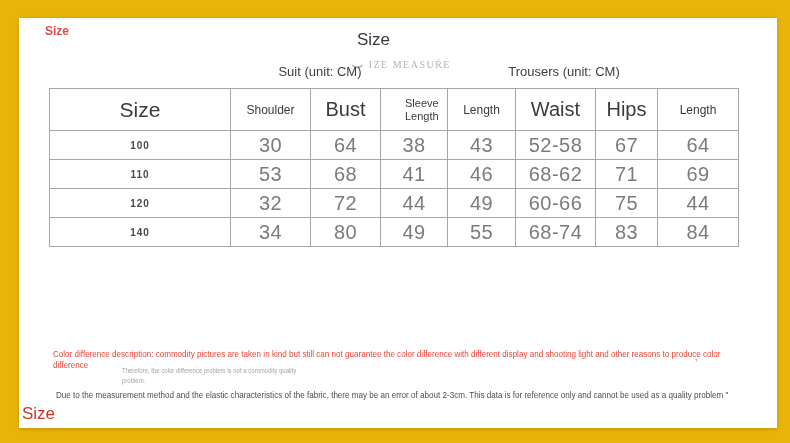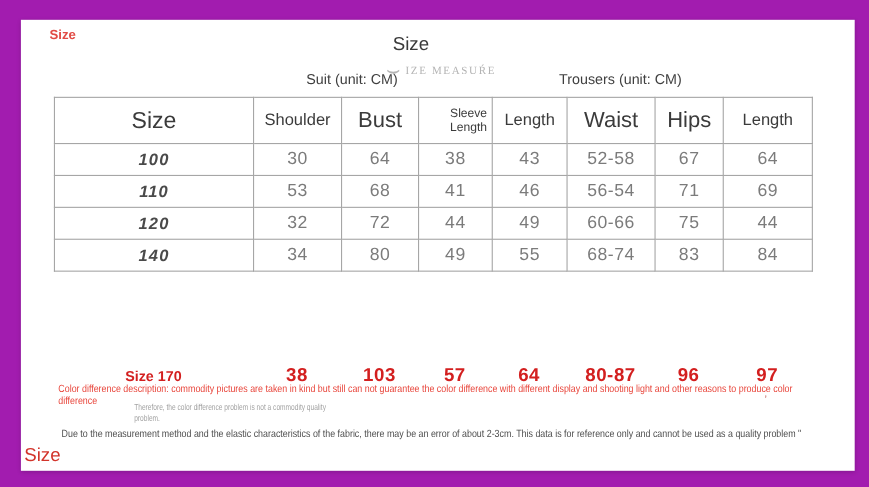--- a/index.html
+++ b/index.html
@@ -1,19 +1,19 @@
 <!DOCTYPE html>
 <html><head>
 <meta charset="utf-8">
 <style>
   * { margin:0; padding:0; box-sizing:border-box; }
   html,body { background:#dcdcdc; }
   .stage {
     position:relative; width:790px; height:443px;
-    background:#a21caf; overflow:hidden;
+    background:#eab308; overflow:hidden;
     font-family:"Liberation Sans", sans-serif;
   }
   .card {
     position:absolute; left:19px; top:18px; width:758px; height:410px;
     background:#ffffff; box-shadow:0 1px 4px rgba(0,0,0,.18);
   }
   .abs { position:absolute; }
 
   .red-label-top { left:26px; top:6px; font-size:12px; font-weight:600; color:#e14b45; }
   .page-title    { left:338px; top:12px; font-size:17px; color:#3a3a3a; }
@@ -28,27 +28,27 @@
 
   table.size-table {
     position:absolute; left:30px; top:70px;
     border-collapse:collapse; table-layout:fixed;
     background:#fff;
   }
   .size-table th, .size-table td {
     border:1px solid #a6a6a6; text-align:center; overflow:hidden;
   }
   .size-table thead th { height:42px; font-weight:400; color:#3b3b3b; }
-  .size-table tbody td { height:29px; font-size:16px; color:#7b7b7b; letter-spacing:.5px; }
-  .size-table tbody td.c-size { font-size:15px; font-weight:700; color:#4a4a4a; letter-spacing:1px;font-style:italic; }
+  .size-table tbody td { height:29px; font-size:20px; color:#7b7b7b; letter-spacing:.5px; }
+  .size-table tbody td.c-size { font-size:10px; font-weight:700; color:#4a4a4a; letter-spacing:1px; }
   th.h-big   { font-size:20px;margin-left:32px; }
   th.h-size  { font-size:21px; }
-  th.h-small { font-size:15px; color:#454545; }
+  th.h-small { font-size:12px; color:#454545; }
   th.h-wrap  {
-    font-size:11px; line-height:13px; text-align:center;
+    font-size:11px; line-height:13px; text-align:left;
     padding-left:24px; word-break:break-all; color:#454545;
   }
 
   .extra-row { left:30px; top:314px; width:689px; display:flex; }
   .extra-row .xr-cell {
     text-align:center; color:#d31f1f; font-weight:700;
     font-size:17px; line-height:18px; letter-spacing:.5px;
   }
   .extra-row .xr-label { font-size:13px; font-weight:600; line-height:19px; letter-spacing:0; }
 
@@ -122,21 +122,21 @@
           <td>52-58</td>
           <td>67</td>
           <td>64</td>
         </tr>
         <tr>
           <td class="c-size">110</td>
           <td>53</td>
           <td>68</td>
           <td>41</td>
           <td>46</td>
-          <td>56-54</td>
+          <td>68-62</td>
           <td>71</td>
           <td>69</td>
         </tr>
         <tr>
           <td class="c-size">120</td>
           <td>32</td>
           <td>72</td>
           <td>44</td>
           <td>49</td>
           <td>60-66</td>
@@ -149,30 +149,20 @@
           <td>80</td>
           <td>49</td>
           <td>55</td>
           <td>68-74</td>
           <td>83</td>
           <td>84</td>
         </tr>
       </tbody>
     </table>
 
-    <div class="abs extra-row">
-      <div class="xr-cell xr-label" style="width:181px">Size 170</div>
-      <div class="xr-cell" style="width:80px">38</div>
-      <div class="xr-cell" style="width:70px">103</div>
-      <div class="xr-cell" style="width:67px">57</div>
-      <div class="xr-cell" style="width:68px">64</div>
-      <div class="xr-cell" style="width:80px">80-87</div>
-      <div class="xr-cell" style="width:62px">96</div>
-      <div class="xr-cell" style="width:81px">97</div>
-    </div>
 
     <div class="abs note note-red">
       <div>Color difference description: commodity pictures are taken in kind but still can not guarantee the color difference with different display and shooting light and other reasons to produce color</div>
       <div>difference</div>
     </div>
 
     <div class="abs stray-mark">’</div>
 
     <div class="abs note note-gray">
       <div>Therefore, the color difference problem is not a commodity quality</div>

